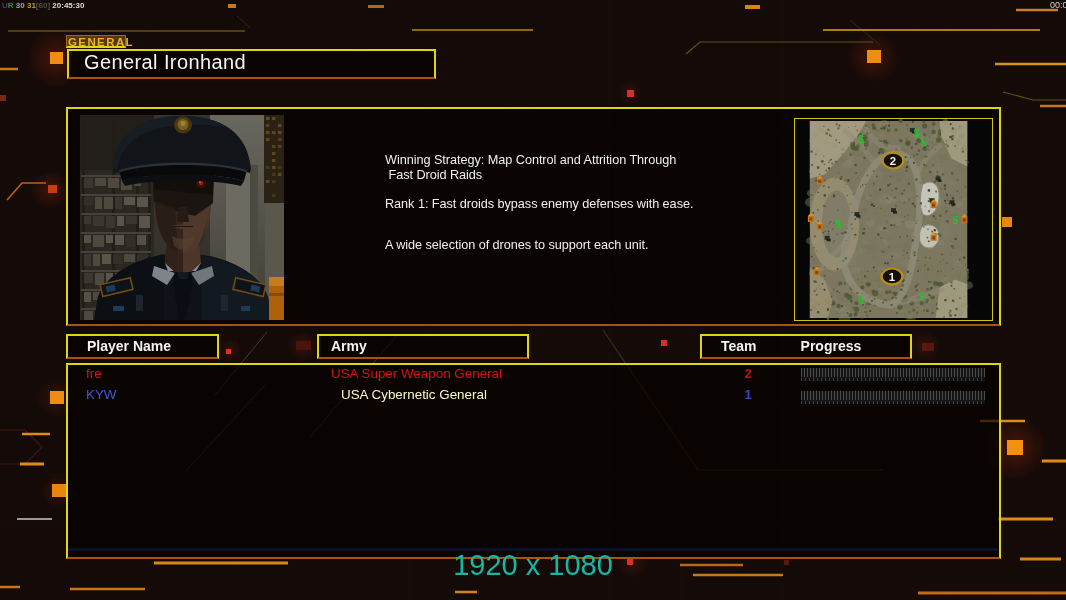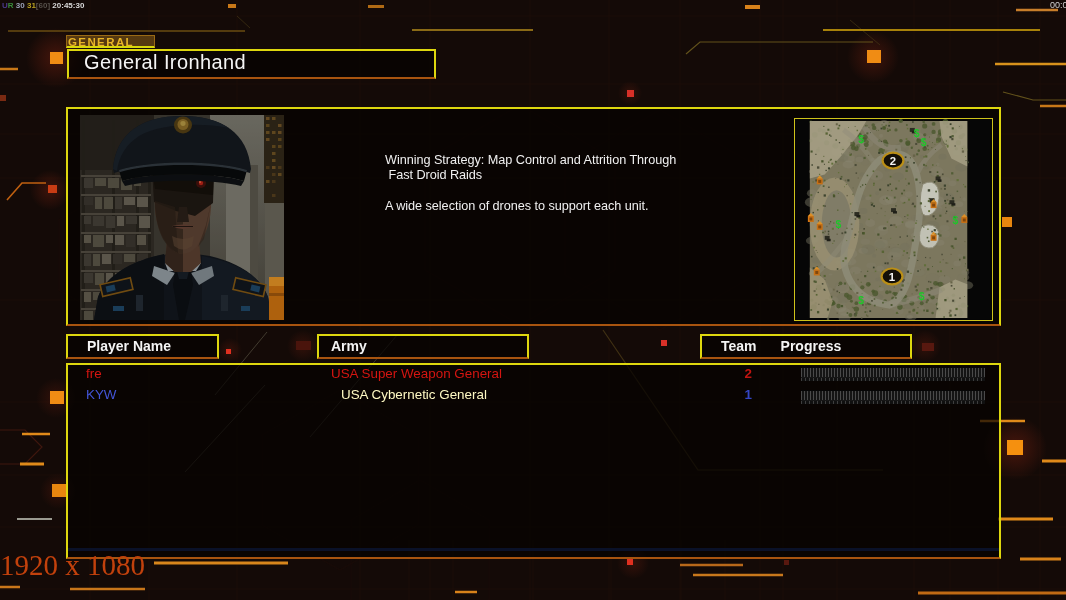--- a/index.html
+++ b/index.html
@@ -110,21 +110,21 @@
     <rect x="0" y="95" width="6" height="6" fill="#7a2a12"></rect>
     <rect x="1002" y="217" width="10" height="10" fill="#e8860f"></rect>
   </svg>
 <div class="abs" style="left:2px;top:1px;font-size:8px;font-weight:bold;letter-spacing:0">
 <span style="color:#4a3a8a">U</span><span style="color:#3a8a3a">R</span>
 <span style="color:#9aa0b8">30</span>
 <span style="color:#b8a020">31</span><span style="color:#56504a">[60]</span>
 <span style="color:#d8d8d8">20:45:30</span></div>
 <div class="abs" style="left:1050px;top:0;font-size:9px;font-weight:normal;color:#d0d0d0">00:00:00</div>
 
-<div class="abs" style="left:66px;top:35px;width:89px;height:13px;background:rgba(130,88,24,0.6);border:1px solid #9a6a14;border-bottom:2px solid #d8d80a;color:#e8b428;font-size:11.5px;font-weight:bold;letter-spacing:1.4px;line-height:12px;padding-left:1px">GENERAL</div>
+<div class="abs" style="left:66px;top:35px;width:60px;height:13px;background:rgba(130,88,24,0.6);border:1px solid #9a6a14;border-bottom:2px solid #d8d80a;color:#e8b428;font-size:11.5px;font-weight:bold;letter-spacing:1.4px;line-height:12px;padding-left:1px">GENERAL</div>
 <div class="abs ybox" style="left:67px;top:49px;width:369px;height:30px;color:#f4f4f4;font-size:20px;line-height:22px;padding-left:15px;letter-spacing:0.4px">General Ironhand</div>
 
 <div class="abs ybox" style="left:66px;top:107px;width:935px;height:219px"></div>
 <svg width="204" height="205" viewBox="0 0 204 205" style="position:absolute;left:80px;top:115px">
     <defs>
       <linearGradient id="pgR" x1="0" y1="0" x2="0" y2="1">
         <stop offset="0" stop-color="#817f75"></stop>
         <stop offset="1" stop-color="#4e4a41"></stop>
       </linearGradient>
     </defs>
@@ -261,21 +261,22 @@
     <rect x="161" y="191" width="9" height="5" fill="#1e4a6e"></rect>
     <rect x="56" y="180" width="7" height="16" fill="#232c38"></rect>
     <rect x="141" y="180" width="7" height="16" fill="#232c38"></rect>
     <rect x="189" y="162" width="15" height="43" fill="#d87710"></rect>
     <rect x="189" y="162" width="15" height="9" fill="#f09a26"></rect>
     <rect x="189" y="178" width="15" height="3" fill="#a85a0c"></rect>
     <rect width="204" height="205" fill="#0c0804" opacity="0.2"></rect>
   </svg>
 <div class="abs" style="left:385px;top:153px;width:330px;font-size:12.7px;letter-spacing:-0.05px;line-height:15.1px;color:#f0f0f0">
 <div>Winning Strategy: Map Control and Attrition Through<br>&nbsp;Fast Droid Raids</div>
-<div style="margin-top:16px">A wide selection of drones to support each unit.</div>
+<div style="margin-top:13.6px">Rank 1: Fast droids bypass enemy defenses with ease.</div>
+<div style="margin-top:26px">A wide selection of drones to support each unit.</div>
 </div>
 <svg width="199" height="203" viewBox="0 0 199 203" style="position:absolute;left:794px;top:118px;border:1.5px solid #cfc31a;box-sizing:border-box">
     <rect width="199" height="203" fill="#060606"></rect>
     <rect x="15" y="2" width="159" height="199" fill="#857f66"></rect>
     <ellipse cx="87" cy="113" rx="7" ry="5" fill="#8a8670" opacity="0.4"></ellipse>
     <ellipse cx="87" cy="172" rx="3" ry="2" fill="#938f7a" opacity="0.4"></ellipse>
     <ellipse cx="91" cy="124" rx="3" ry="2" fill="#8a8670" opacity="0.4"></ellipse>
     <ellipse cx="63" cy="20" rx="6" ry="4" fill="#817d67" opacity="0.4"></ellipse>
     <ellipse cx="110" cy="81" rx="4" ry="3" fill="#938f7a" opacity="0.4"></ellipse>
     <ellipse cx="118" cy="126" rx="6" ry="4" fill="#817d67" opacity="0.4"></ellipse>
@@ -1161,32 +1162,32 @@
     <text x="41" y="110" font-family="Liberation Sans" font-size="10.5" font-weight="bold" fill="#1fd42c">$</text>
     <rect x="15" y="2" width="159" height="199" fill="#32321e" opacity="0.1"></rect>
     <ellipse cx="99" cy="42" rx="10.5" ry="8" fill="#141008" stroke="#bb8f16" stroke-width="2.2"></ellipse>
     <text x="99" y="46.2" text-anchor="middle" font-family="Liberation Sans" font-size="11.5" font-weight="bold" fill="#f5f5f5">2</text>
     <ellipse cx="98" cy="159" rx="10.5" ry="8" fill="#141008" stroke="#bb8f16" stroke-width="2.2"></ellipse>
     <text x="98" y="163.2" text-anchor="middle" font-family="Liberation Sans" font-size="11.5" font-weight="bold" fill="#f5f5f5">1</text>
   </svg>
 
 <div class="abs ybox hdr" style="left:66px;top:334px;width:153px;height:25px;padding-left:19px">Player Name</div>
 <div class="abs ybox hdr" style="left:317px;top:334px;width:212px;height:25px;padding-left:12px">Army</div>
-<div class="abs ybox hdr" style="left:700px;top:334px;width:212px;height:25px"><span style="padding-left:19px">Team</span><span style="padding-left:24px">Progress</span></div>
+<div class="abs ybox hdr" style="left:700px;top:334px;width:212px;height:25px"><span style="padding-left:19px">Team</span><span style="padding-left:44px">Progress</span></div>
 
 <div class="abs ybox" style="left:66px;top:363px;width:935px;height:196px"></div>
 <div class="abs" style="left:68px;top:548px;width:931px;height:3px;background:#0a1128"></div>
 
 <div class="abs" style="left:86px;top:366px;font-size:13.4px;color:#d41511">fre</div>
 <div class="abs" style="left:331px;top:366px;font-size:13.4px;color:#d41511">USA Super Weapon General</div>
 <div class="abs" style="left:700px;top:366px;width:52px;text-align:right;font-size:13.4px;font-weight:bold;color:#c01410">2</div>
 <div class="abs bar" style="left:801px;top:367px"></div>
 
 <div class="abs" style="left:86px;top:387px;font-size:13.4px;color:#4355d8">KYW</div>
 <div class="abs" style="left:341px;top:387px;font-size:13.4px;color:#fef9c3">USA Cybernetic General</div>
 <div class="abs" style="left:700px;top:387px;width:52px;text-align:right;font-size:13.4px;font-weight:bold;color:#3446c4">1</div>
 <div class="abs bar" style="left:801px;top:390px"></div>
 
-<div class="abs" style="left:0;top:549px;width:1066px;text-align:left;font-family:Liberation Serif, serif;font-size:29px;color:#c2410c">1920 x 1080</div>
+<div class="abs" style="left:0;top:549px;width:1066px;text-align:center;font-family:Liberation Sans, sans-serif;font-size:29px;color:#14b8a6">1920 x 1080</div>
 <style>
 .bar {width:184px;height:13px;background:#161616;border-top:1px solid #060606;}
 .bar::before {content:"";display:block;height:9px;background:repeating-linear-gradient(90deg,#4a4a4a 0 1px,#141414 1px 3px)}
 .bar::after {content:"";display:block;height:3px;margin-top:1px;background:repeating-linear-gradient(90deg,#3e3e3e 0 1px,#101010 1px 4px)}
 </style>
 </body></html>

